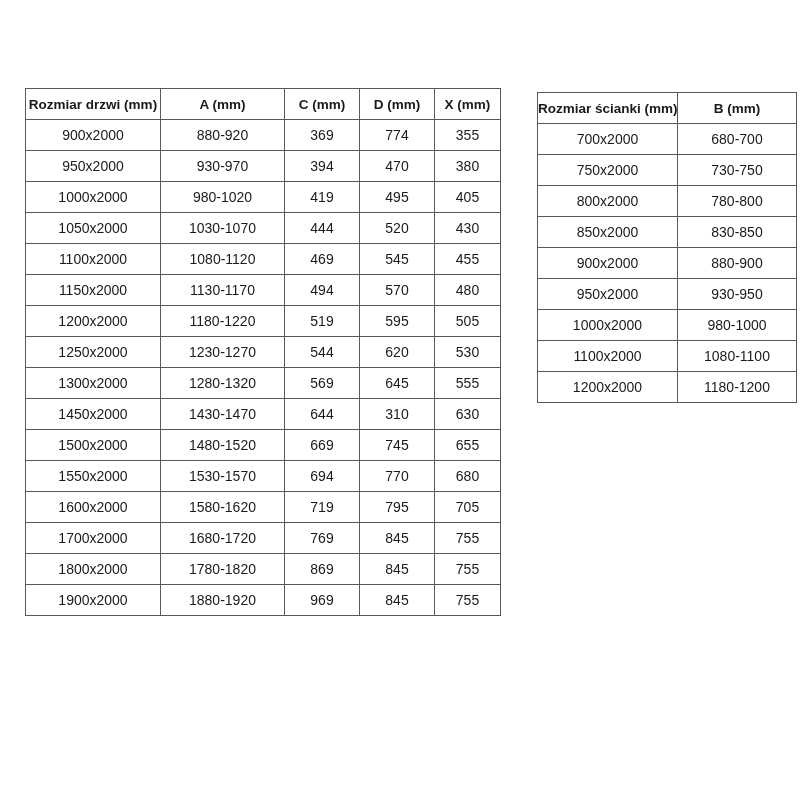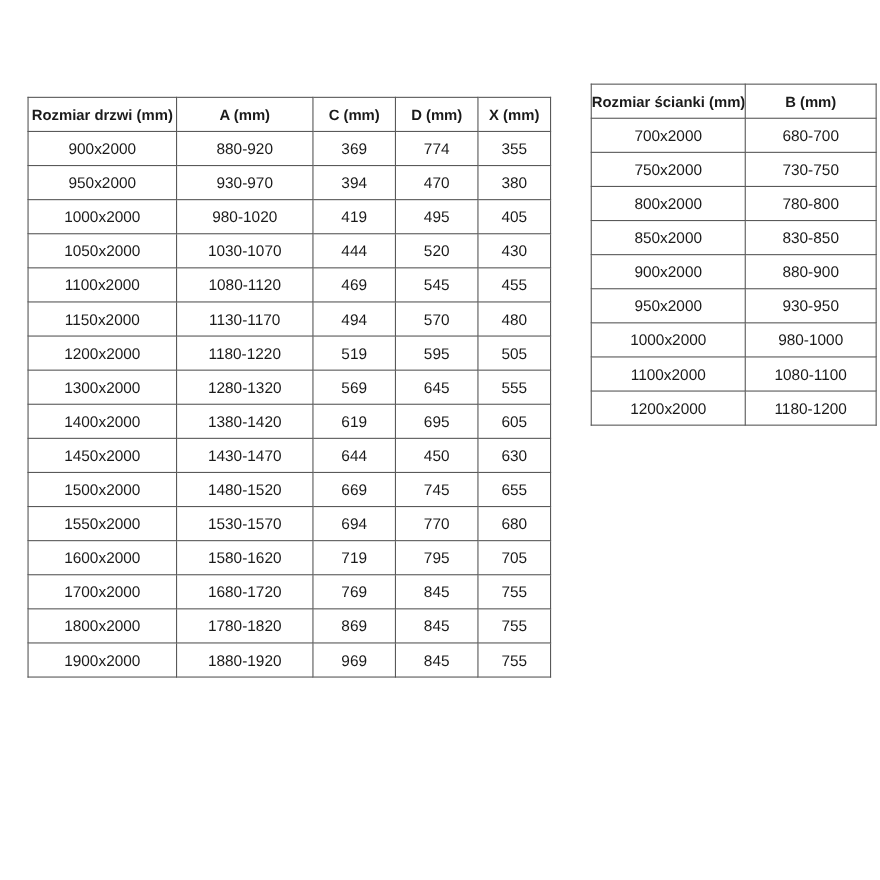--- a/index.html
+++ b/index.html
@@ -42,21 +42,21 @@
     font-size: 14px;
   }
   #doors-table {
     left: 3px;
     top: 88px;
     width: 475px;
     margin-left: 22px;
   }
   #walls-table {
     left: 537px;
-    top: 76px;
+    top: 92px;
     width: 259px;
   }
 </style>
 </head>
 <body>
 
 <div class="page">
 
   <table id="doors-table">
     <colgroup>
@@ -119,38 +119,38 @@
           <td>480</td>
         </tr>
         <tr>
           <td>1200x2000</td>
           <td>1180-1220</td>
           <td>519</td>
           <td>595</td>
           <td>505</td>
         </tr>
         <tr>
+          <td>1250x2000</td>
+          <td>1230-1270</td>
+          <td>544</td>
+          <td>620</td>
+          <td>530</td>
+        </tr>
+        <tr>
           <td>1300x2000</td>
           <td>1280-1320</td>
           <td>569</td>
           <td>645</td>
           <td>555</td>
         </tr>
         <tr>
-          <td>1400x2000</td>
-          <td>1380-1420</td>
-          <td>619</td>
-          <td>695</td>
-          <td>605</td>
-        </tr>
-        <tr>
           <td>1450x2000</td>
           <td>1430-1470</td>
           <td>644</td>
-          <td>450</td>
+          <td>310</td>
           <td>630</td>
         </tr>
         <tr>
           <td>1500x2000</td>
           <td>1480-1520</td>
           <td>669</td>
           <td>745</td>
           <td>655</td>
         </tr>
         <tr>

